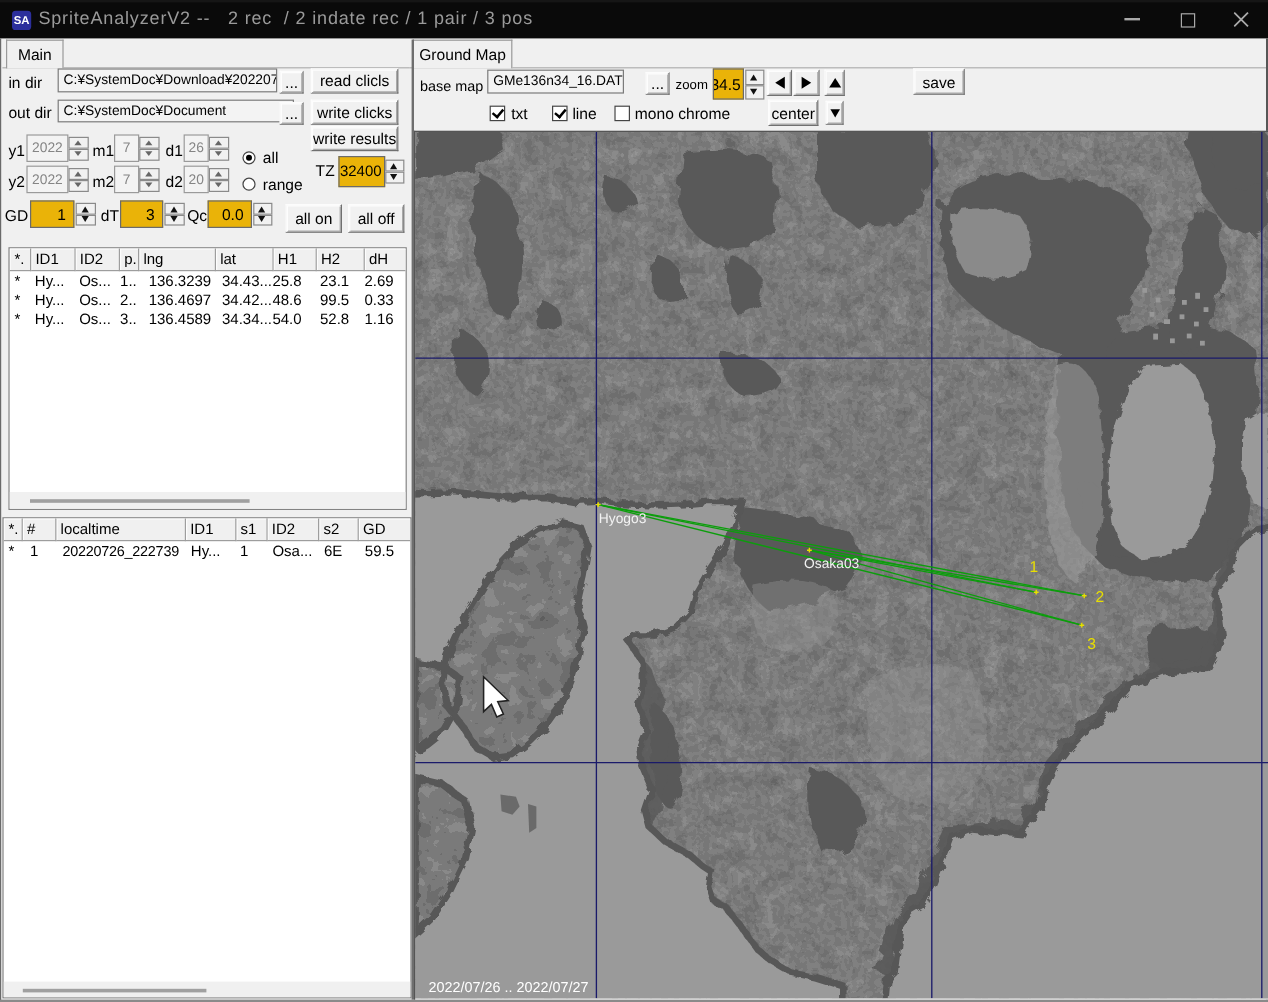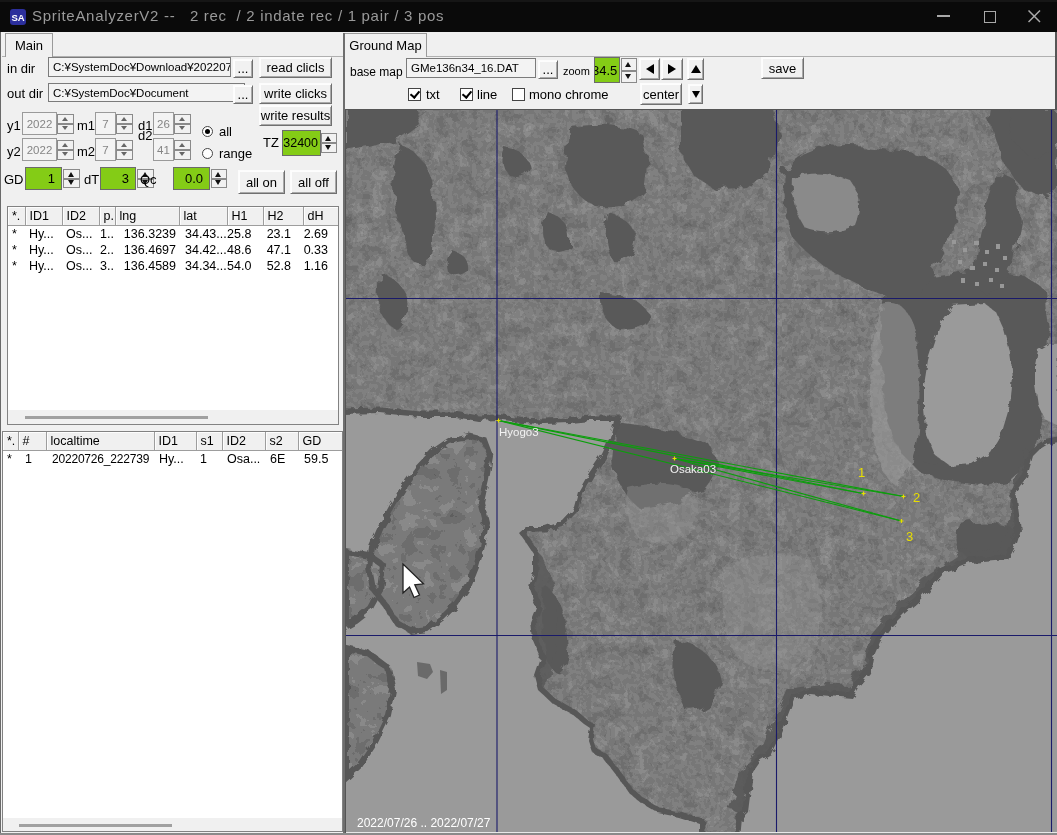--- a/index.html
+++ b/index.html
@@ -3,21 +3,21 @@
 html,body{margin:0;padding:0}
 body{width:1057px;height:835px;position:relative;background:#f0f0f0;overflow:hidden;
   font-family:"Liberation Sans",sans-serif;font-size:13px;color:#000}
 .abs{position:absolute}
 .lbl{position:absolute;font-size:13px;white-space:nowrap}
 .btn{position:absolute;background:#f1f1f1;border:1px solid #707070;border-top-color:#fcfcfc;border-left-color:#fcfcfc;
   box-shadow:inset 1px 1px 0 #fdfdfd, inset -1px -1px 0 #a9a9a9;
   display:flex;align-items:center;justify-content:center;font-size:13px;box-sizing:border-box}
 .tbx{position:absolute;background:#f3f3f3;border:1px solid #7b7b7b;box-sizing:border-box;
   font-size:11.5px;white-space:nowrap;overflow:hidden;display:flex;align-items:center;padding-left:4px}
-.wbx{position:absolute;background:#84cc16;border:1px solid #6b6b6b;box-sizing:border-box;
+.wbx{position:absolute;background:#eab308;border:1px solid #6b6b6b;box-sizing:border-box;
   font-size:13px;white-space:nowrap;overflow:hidden;display:flex;align-items:center}
 .spn{position:absolute}
 .spb{position:absolute;left:0;width:100%;height:50%;background:#f1f1f1;border:1px solid #8a8a8a;box-sizing:border-box}
 .spb.u{top:0}.spb.d{top:50%}
 .tri{position:absolute;width:0;height:0;border-style:solid}
 .cb{position:absolute;width:13px;height:13px;background:#fff;border:1px solid #444;box-sizing:border-box}
 .ck{position:absolute;left:3px;top:1px;width:4px;height:7px;border:solid #000;border-width:0 2px 2px 0;transform:rotate(40deg)}
 .rad{position:absolute;width:11px;height:11px;border-radius:50%;background:#fff;border:1px solid #444;box-sizing:border-box}
 .tab{position:absolute;background:#f0f0f0;border:1px solid #9a9a9a;border-bottom:none;
   display:flex;align-items:center;justify-content:center;font-size:13px;box-sizing:border-box}
@@ -95,22 +95,22 @@
  <div class="tri" style="left:5px;top:12px;border-width:4.5px 3px 0 3px;border-color:#666 transparent transparent transparent"></div>
 </div>
 <div class="lbl" style="left:77px;top:144px">m2</div>
 <div class="tbx" style="left:95px;top:138px;width:21px;height:23px;border-color:#9a9a9a;color:#858585;justify-content:center;padding:0">7</div>
 <div class="spn" style="left:116px;top:140px;width:17px;height:20px">
  <div class="spb u"></div>
     <div class="spb d"></div>
  <div class="tri" style="left:5px;top:3px;border-width:0 3px 4.5px 3px;border-color:transparent transparent #666 transparent"></div>
  <div class="tri" style="left:5px;top:12px;border-width:4.5px 3px 0 3px;border-color:#666 transparent transparent transparent"></div>
 </div>
-<div class="lbl" style="left:138px;top:128px">d2</div>
-<div class="tbx" style="left:153px;top:138px;width:21px;height:23px;border-color:#9a9a9a;color:#858585;justify-content:center;padding:0">41</div>
+<div class="lbl" style="left:138px;top:144px">d2</div>
+<div class="tbx" style="left:153px;top:138px;width:21px;height:23px;border-color:#9a9a9a;color:#858585;justify-content:center;padding:0">20</div>
 <div class="spn" style="left:174px;top:140px;width:17px;height:20px">
  <div class="spb u"></div>
     <div class="spb d"></div>
  <div class="tri" style="left:5px;top:3px;border-width:0 3px 4.5px 3px;border-color:transparent transparent #666 transparent"></div>
  <div class="tri" style="left:5px;top:12px;border-width:4.5px 3px 0 3px;border-color:#666 transparent transparent transparent"></div>
 </div>
 
 <div class="rad" style="left:202px;top:126px"></div>
 <div class="abs" style="left:205px;top:129px;width:5px;height:5px;border-radius:50%;background:#000"></div>
 <div class="lbl" style="left:219px;top:124px">all</div>
@@ -135,21 +135,21 @@
  <div class="tri" style="left:5px;top:11px;border-width:5px 3.5px 0 3.5px;border-color:#111 transparent transparent transparent"></div>
 </div>
 <div class="lbl" style="left:84px;top:172px">dT</div>
 <div class="wbx" style="left:100px;top:167px;width:36px;height:23px;justify-content:flex-end;padding-right:6px">3</div>
 <div class="spn" style="left:137px;top:169px;width:17px;height:19px">
  <div class="spb u"></div>
     <div class="spb d"></div>
  <div class="tri" style="left:5px;top:3px;border-width:0 3.5px 5px 3.5px;border-color:transparent transparent #111 transparent"></div>
  <div class="tri" style="left:5px;top:11px;border-width:5px 3.5px 0 3.5px;border-color:#111 transparent transparent transparent"></div>
 </div>
-<div class="lbl" style="left:140px;top:172px">Qc</div>
+<div class="lbl" style="left:156px;top:172px">Qc</div>
 <div class="wbx" style="left:173px;top:167px;width:37px;height:23px;justify-content:flex-end;padding-right:6px">0.0</div>
 <div class="spn" style="left:211px;top:169px;width:16px;height:19px">
  <div class="spb u"></div>
     <div class="spb d"></div>
  <div class="tri" style="left:4px;top:3px;border-width:0 3.5px 5px 3.5px;border-color:transparent transparent #111 transparent"></div>
  <div class="tri" style="left:4px;top:11px;border-width:5px 3.5px 0 3.5px;border-color:#111 transparent transparent transparent"></div>
 </div>
 <div class="btn" style="left:238px;top:170px;width:47px;height:24px">all on</div>
 <div class="btn" style="left:290px;top:170px;width:47px;height:24px">all off</div>
 
@@ -190,21 +190,21 @@
           <td class="r" style="padding-right:10px">2.69</td>
         </tr>
 <tr>
           <td>*</td>
           <td>Hy...</td>
           <td>Os...</td>
           <td class="r" style="padding-right:1px">2..</td>
           <td class="r" style="padding-right:3px">136.4697</td>
           <td style="padding-left:6px">34.42...</td>
           <td class="r" style="padding-right:12px">48.6</td>
-          <td class="r" style="padding-right:12px">47.1</td>
+          <td class="r" style="padding-right:12px">99.5</td>
           <td class="r" style="padding-right:10px">0.33</td>
         </tr>
 <tr>
           <td>*</td>
           <td>Hy...</td>
           <td>Os...</td>
           <td class="r" style="padding-right:1px">3..</td>
           <td class="r" style="padding-right:3px">136.4589</td>
           <td style="padding-left:6px">34.34...</td>
           <td class="r" style="padding-right:12px">54.0</td>
@@ -250,21 +250,21 @@
           <td style="padding-left:5px">6E</td>
           <td style="padding-left:6px">59.5</td>
         </tr>
 </tbody>
     </table>
 <div class="abs" style="left:0;top:386px;width:339px;height:14px;background:#f0f0f0"></div>
 <div class="abs" style="left:16px;top:392px;width:153px;height:3px;background:#a0a0a0"></div>
 </div>
 
 <div class="lbl" style="left:350px;top:65px;font-size:12px">base map</div>
-<div class="tbx" style="left:406px;top:58px;width:130px;height:20px">GMe136n34_16.DAT</div>
+<div class="tbx" style="left:406px;top:58px;width:114px;height:20px">GMe136n34_16.DAT</div>
 <div class="btn" style="left:538px;top:60px;width:20px;height:19px">...</div>
 <div class="lbl" style="left:563px;top:65px;font-size:11px">zoom</div>
 <div class="wbx" style="left:594px;top:57px;width:26px;height:26px">
     <span style="margin-left:-3px">34.5</span>
   </div>
 <div class="spn" style="left:621px;top:58px;width:16px;height:25px">
  <div class="spb u"></div>
     <div class="spb d"></div>
  <div class="tri" style="left:4px;top:4px;border-width:0 3.5px 5px 3.5px;border-color:transparent transparent #111 transparent"></div>
  <div class="tri" style="left:4px;top:16px;border-width:5px 3.5px 0 3.5px;border-color:#111 transparent transparent transparent"></div>

